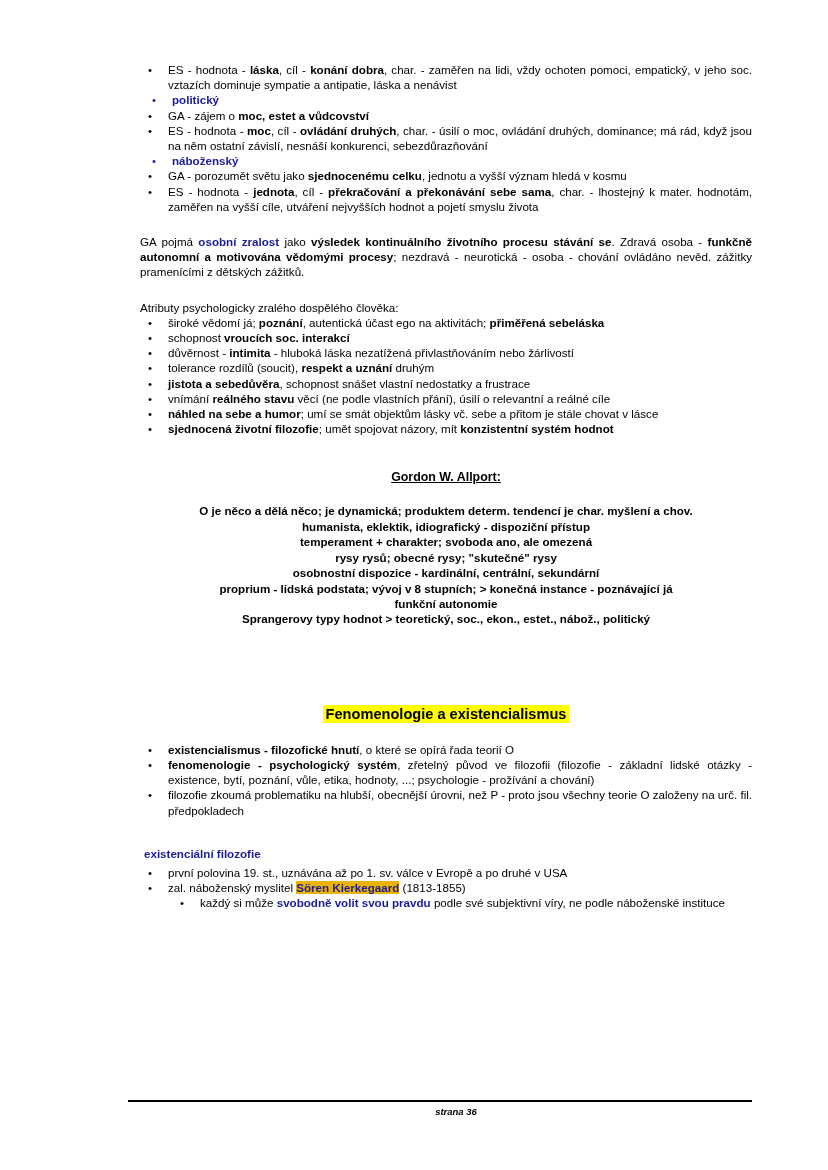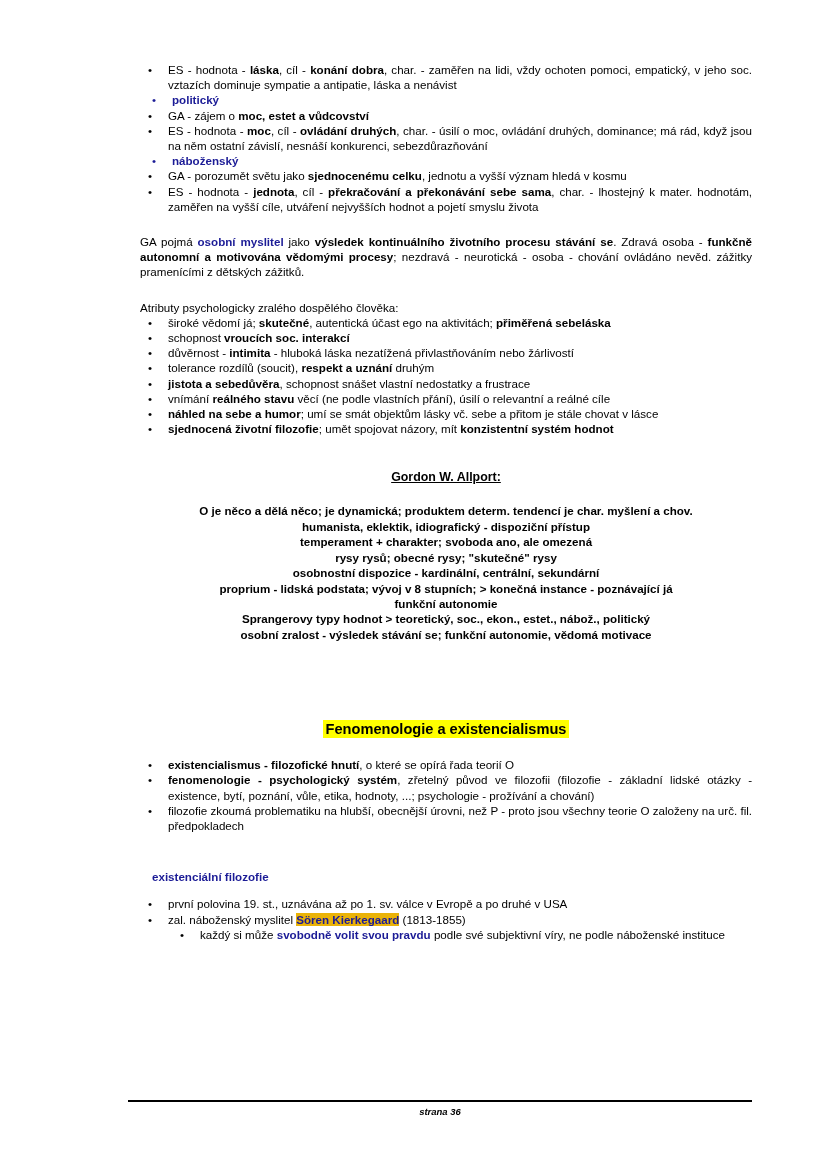--- a/index.html
+++ b/index.html
@@ -125,34 +125,34 @@
     font-size: 14.6px;
     background: #ffff00;
     padding: 1px 3px;
     margin-top: 24px;
   }
   .subhead {
     color: #1b1b96;
     font-weight: bold;
     font-size: 11.6px;
     line-height: 15.2px;
-    margin: 12px;
+    margin: 4px;
   }
 
   .footer-rule {
     position: absolute;
     left: 128px;
     top: 1100px;
     width: 624px;
     height: 0;
     border-top: 2px solid #000;
   }
   .footer-text {
     position: absolute;
-    left: 128px;
+    left: 144px;
     top: 1106px;
     width: 624px;
     text-align: center;
     font-size: 9.5px;
     font-style: italic;
     font-weight: bold;
   }
 </style>
 </head>
 <body>
@@ -200,30 +200,30 @@
         <span>GA - porozumět světu jako </span><span class="b">sjednocenému celku</span><span>, jednotu a vyšší význam hledá v kosmu</span>
       </li>
       <li>
         <span class="bullet">•</span>
         <span>ES - hodnota - </span><span class="b">jednota</span><span>, cíl - </span><span class="b">překračování a překonávání sebe sama</span><span>, char. - lhostejný k mater. hodnotám, zaměřen na vyšší cíle, utváření nejvyšších hodnot a pojetí smyslu života</span>
       </li>
     </ul>
 
     <div class="gap-md"></div>
 
-    <p class="para"><span>GA pojmá </span><span class="blueb">osobní myslitel</span><span> jako </span><span class="b">výsledek kontinuálního životního procesu stávání se</span><span>. Zdravá osoba - </span><span class="b">funkčně autonomní a motivována vědomými procesy</span><span>; nezdravá - neurotická - osoba - chování ovládáno nevěd. zážitky pramenícími z dětských zážitků.</span></p>
+    <p class="para"><span>GA pojmá </span><span class="blueb">osobní zralost</span><span> jako </span><span class="b">výsledek kontinuálního životního procesu stávání se</span><span>. Zdravá osoba - </span><span class="b">funkčně autonomní a motivována vědomými procesy</span><span>; nezdravá - neurotická - osoba - chování ovládáno nevěd. zážitky pramenícími z dětských zážitků.</span></p>
 
     <div class="gap-md"></div>
 
     <p class="para">Atributy psychologicky zralého dospělého člověka:</p>
 
     <ul class="l1">
       <li>
         <span class="bullet">•</span>
-        <span>široké vědomí já; </span><span class="b">skutečné</span><span>, autentická účast ego na aktivitách; </span><span class="b">přiměřená sebeláska</span><span></span>
+        <span>široké vědomí já; </span><span class="b">poznání</span><span>, autentická účast ego na aktivitách; </span><span class="b">přiměřená sebeláska</span><span></span>
       </li>
       <li>
         <span class="bullet">•</span>
         <span>schopnost </span><span class="b">vroucích soc. interakcí</span><span></span><span class="b"></span><span></span>
       </li>
       <li>
         <span class="bullet">•</span>
         <span>důvěrnost - </span><span class="b">intimita</span><span> - hluboká láska nezatížená přivlastňováním nebo žárlivostí</span><span class="b"></span><span></span>
       </li>
       <li>
@@ -256,21 +256,20 @@
 
     <div>
       <p class="center-block">O je něco a dělá něco; je dynamická; produktem determ. tendencí je char. myšlení a chov.</p>
       <p class="center-block">humanista, eklektik, idiografický - dispoziční přístup</p>
       <p class="center-block">temperament + charakter; svoboda ano, ale omezená</p>
       <p class="center-block">rysy rysů; obecné rysy; "skutečné" rysy</p>
       <p class="center-block">osobnostní dispozice - kardinální, centrální, sekundární</p>
       <p class="center-block">proprium - lidská podstata; vývoj v 8 stupních; &gt; konečná instance - poznávající já</p>
       <p class="center-block">funkční autonomie</p>
       <p class="center-block">Sprangerovy typy hodnot &gt; teoretický, soc., ekon., estet., nábož., politický</p>
-      <p class="center-block">osobní zralost - výsledek stávání se; funkční autonomie, vědomá motivace</p>
     </div>
 
     <div style="height:78px"></div>
 
     <p class="hl-title"><span>Fenomenologie a existencialismus</span></p>
 
     <div style="height:19px"></div>
 
     <ul class="l1">
       <li>

